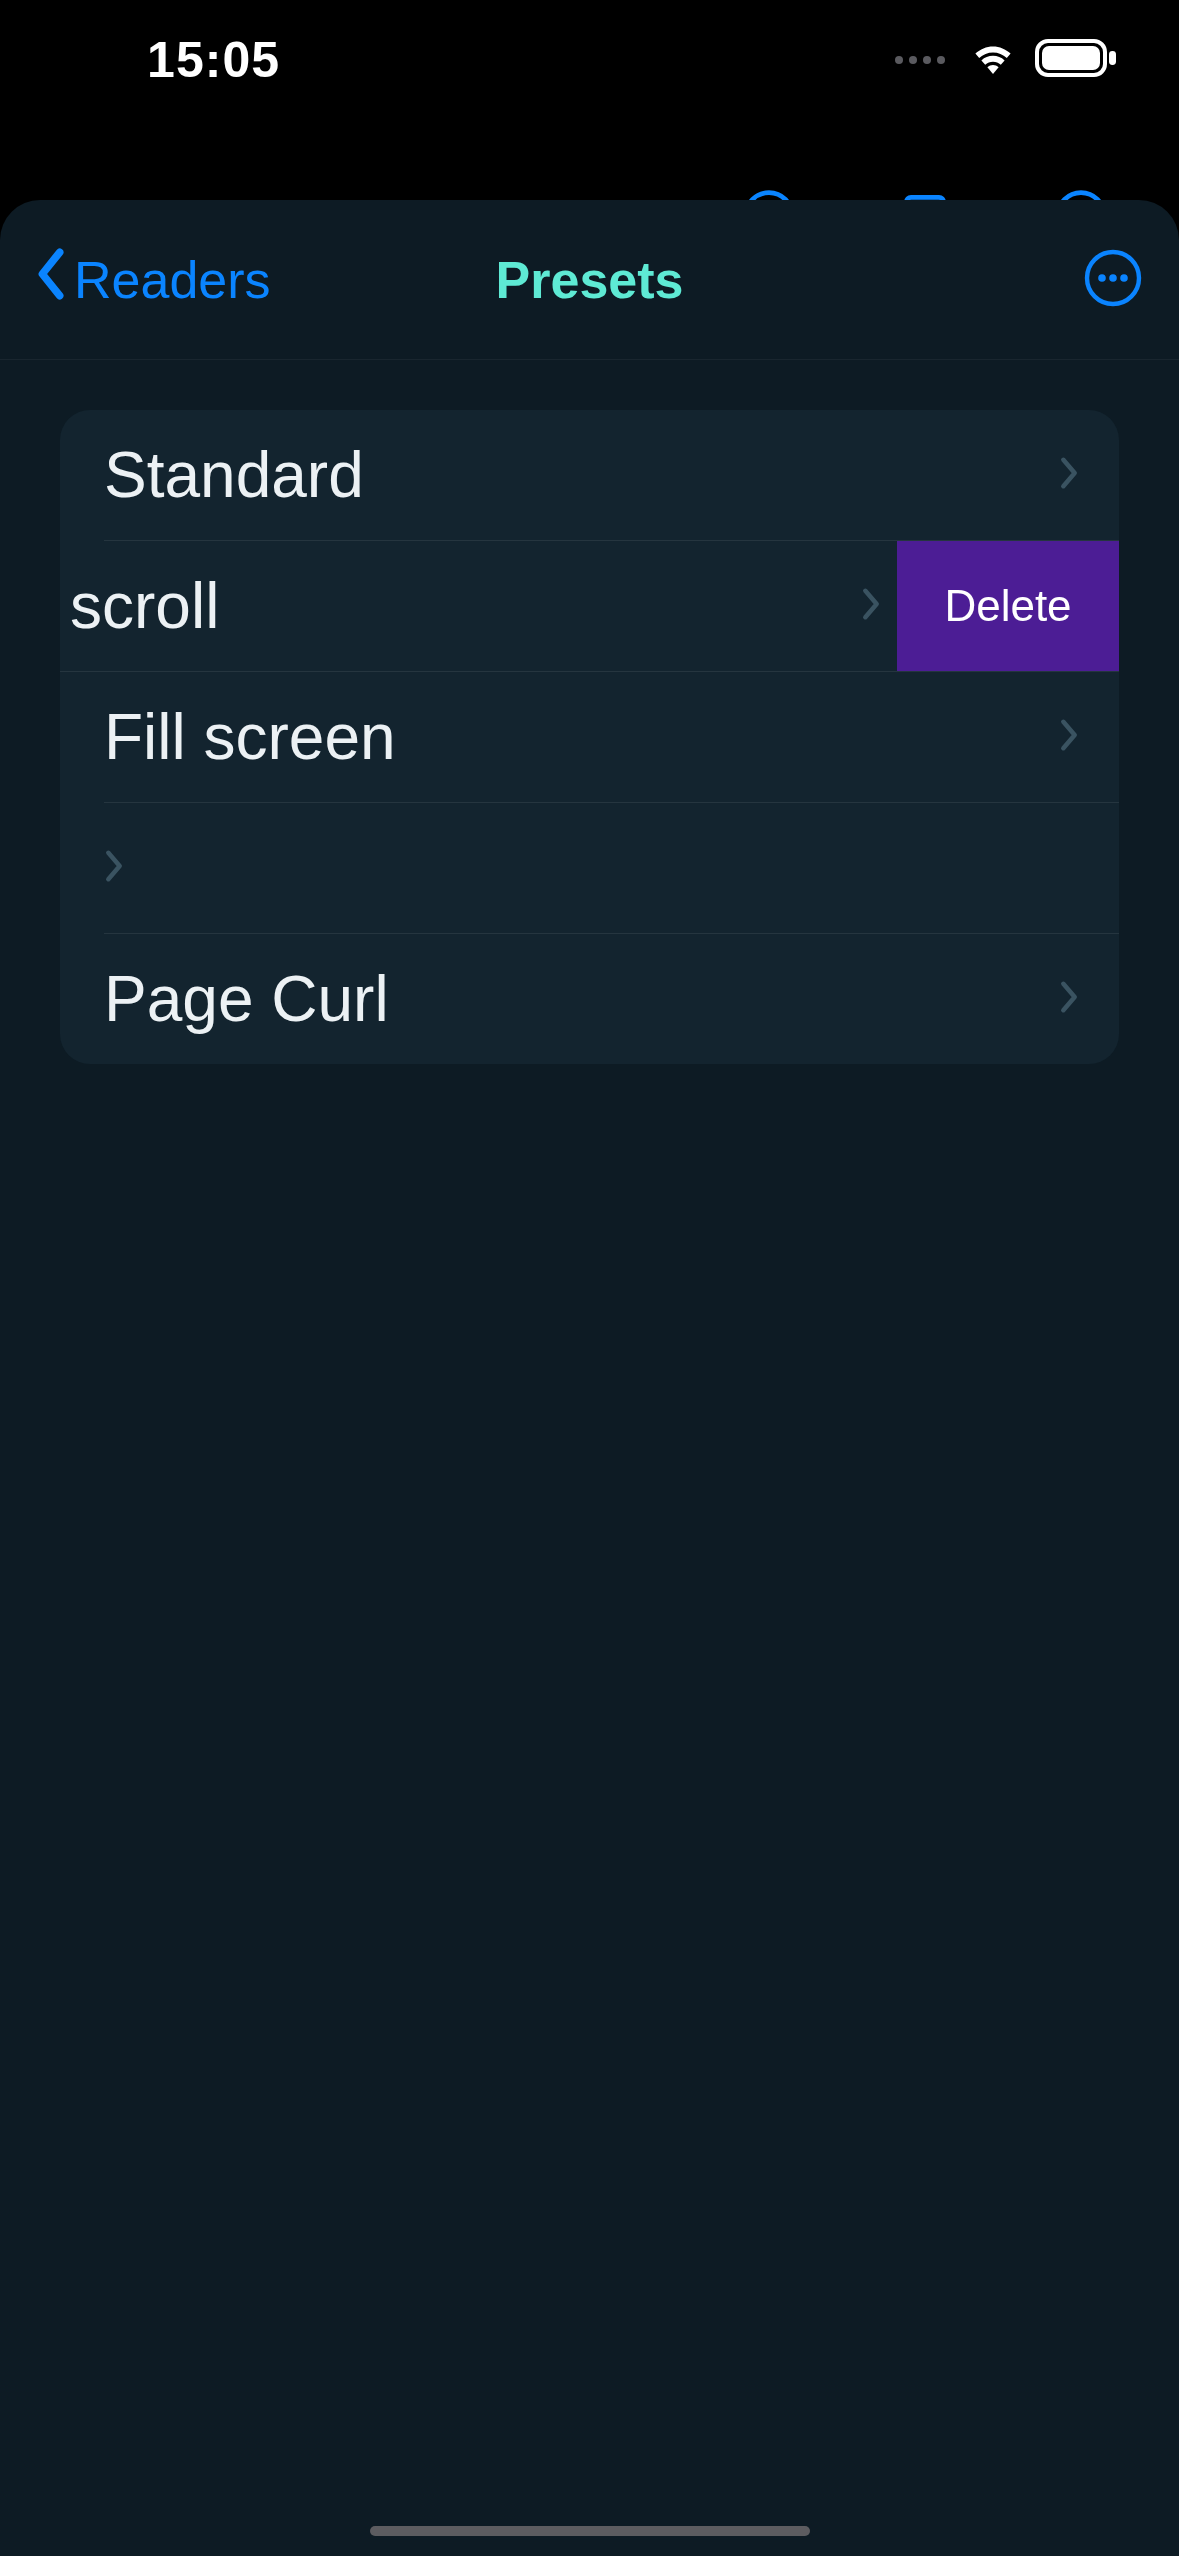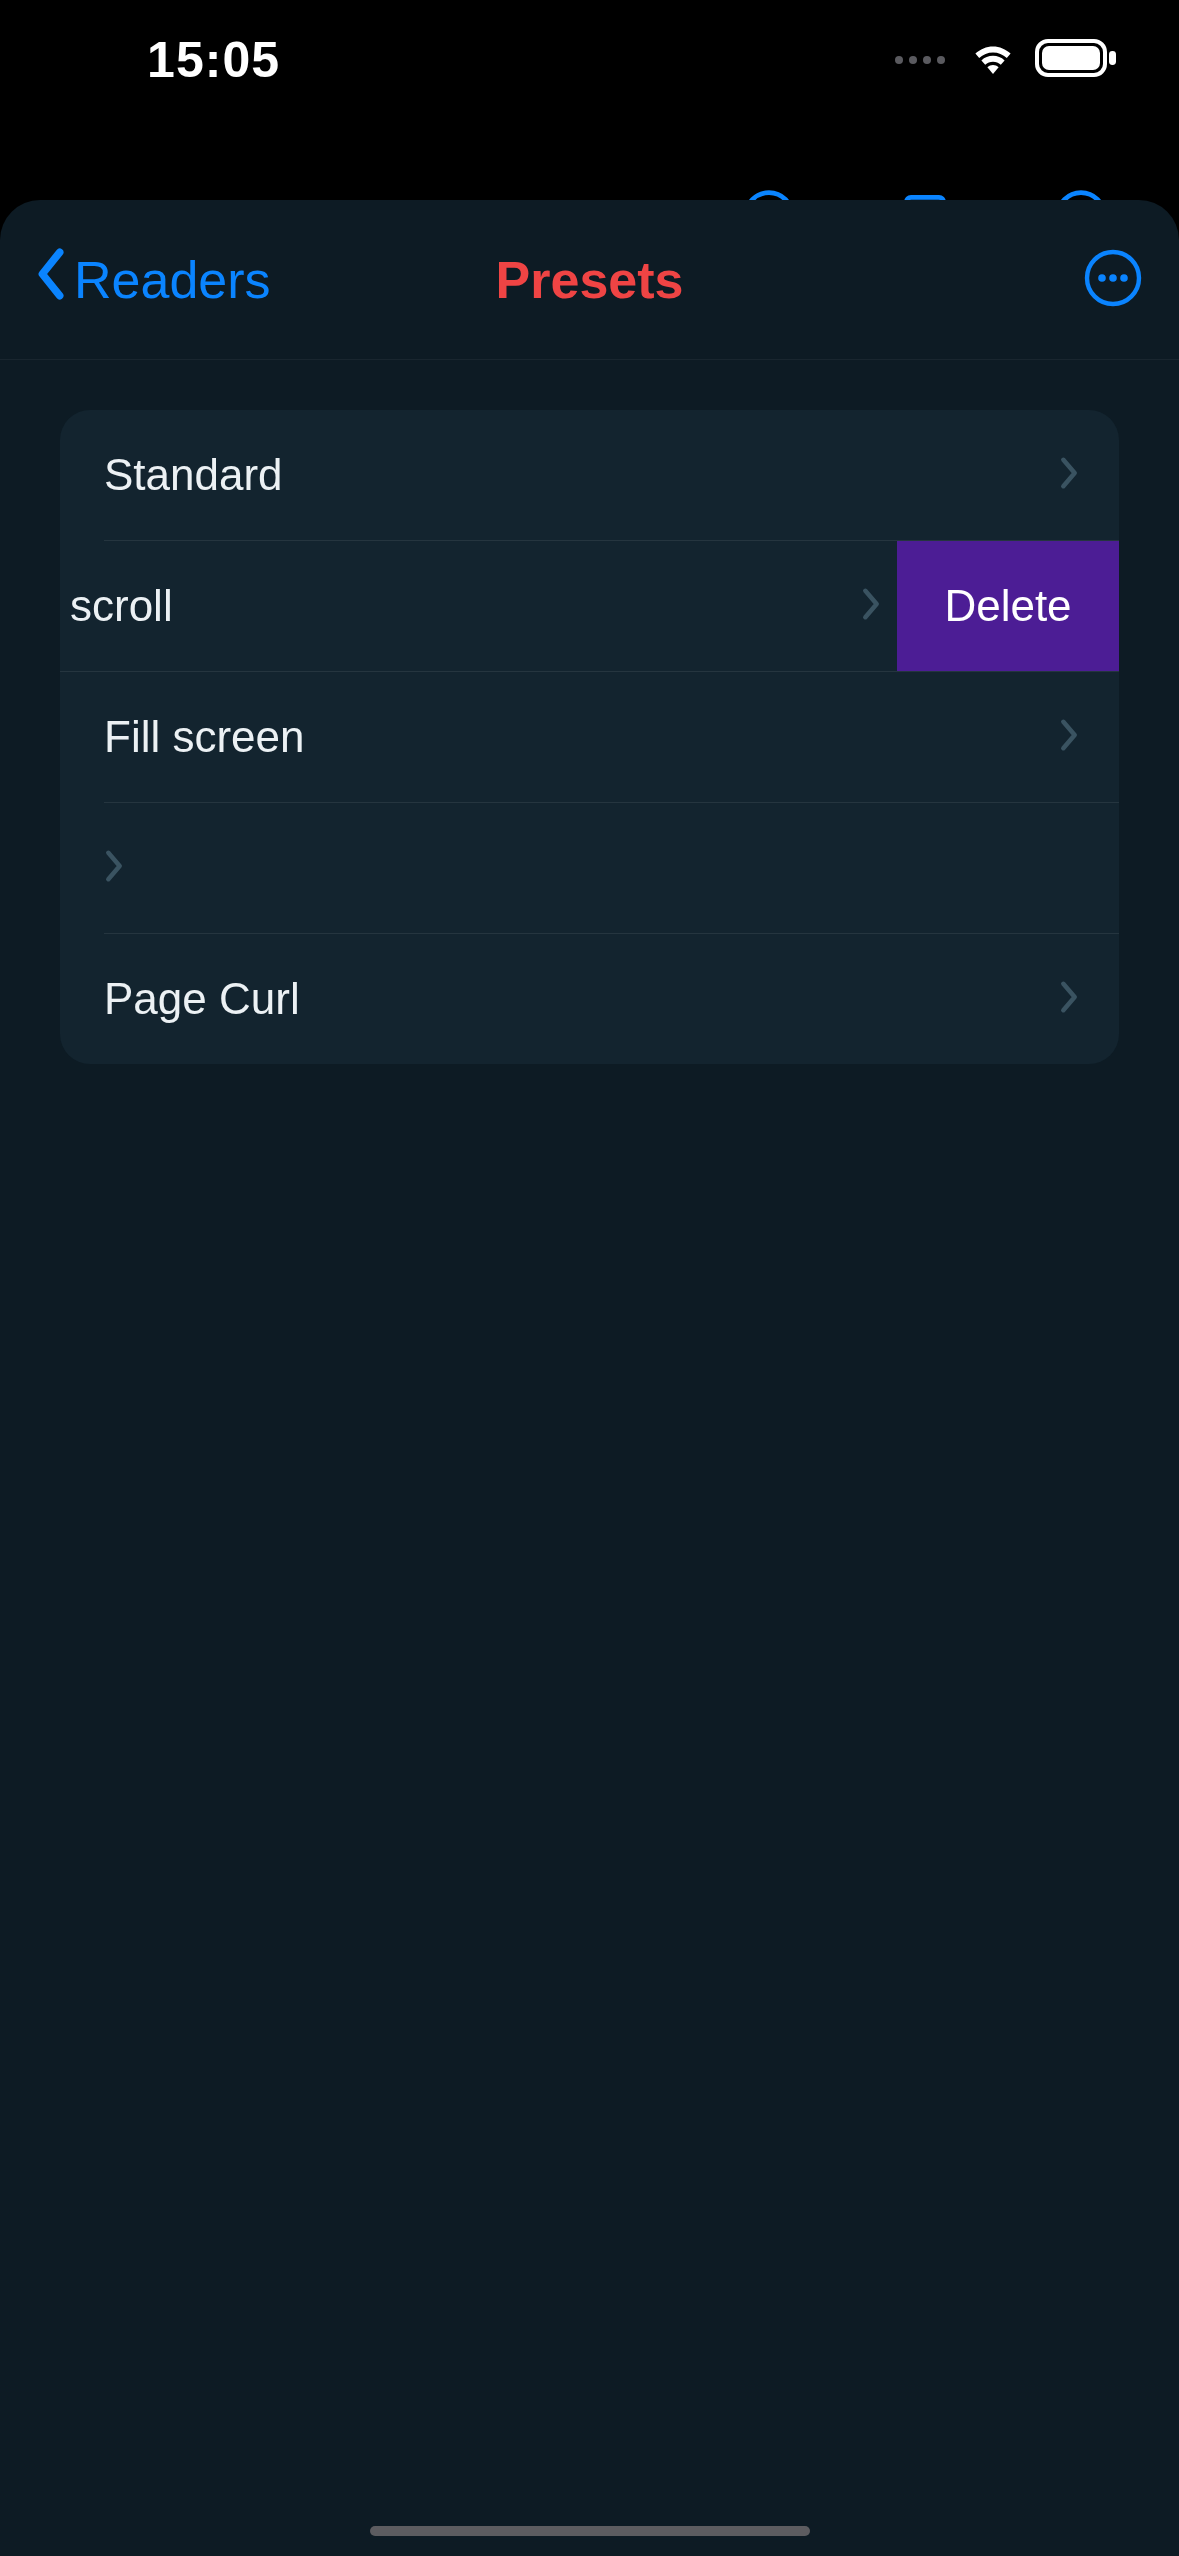--- a/index.html
+++ b/index.html
@@ -75,21 +75,21 @@
     display: flex;
     align-items: center;
     color: #0a84ff;
     font-size: 52px;
     font-weight: 400;
     gap: 6px;
   }
   .nav-title {
     font-size: 52px;
     font-weight: 600;
-    color: #ef4444;
+    color: #5eead4;
     position: absolute;
     left: 50%;
     transform: translateX(-50%);
     text-align: right;
   }
   .nav-more {
     width: 64px;
     height: 64px;
     display: flex;
     align-items: center;
@@ -116,21 +116,21 @@
     align-items: center;
     justify-content: space-between;
     padding: 0 40px 0 44px;
     position: relative;
   }
   .list-row.shifted {
     padding-left: 10px;
     padding-right: 16px;
   }
   .row-label {
-    font-size: 44px;
+    font-size: 64px;
     font-weight: 400;
     color: #ecf1f4;
   }
   .row-sep {
     height: 1px;
     background: rgba(255,255,255,0.08);
     margin-left: 44px;
   }
   .delete-btn {
     width: 222px;

